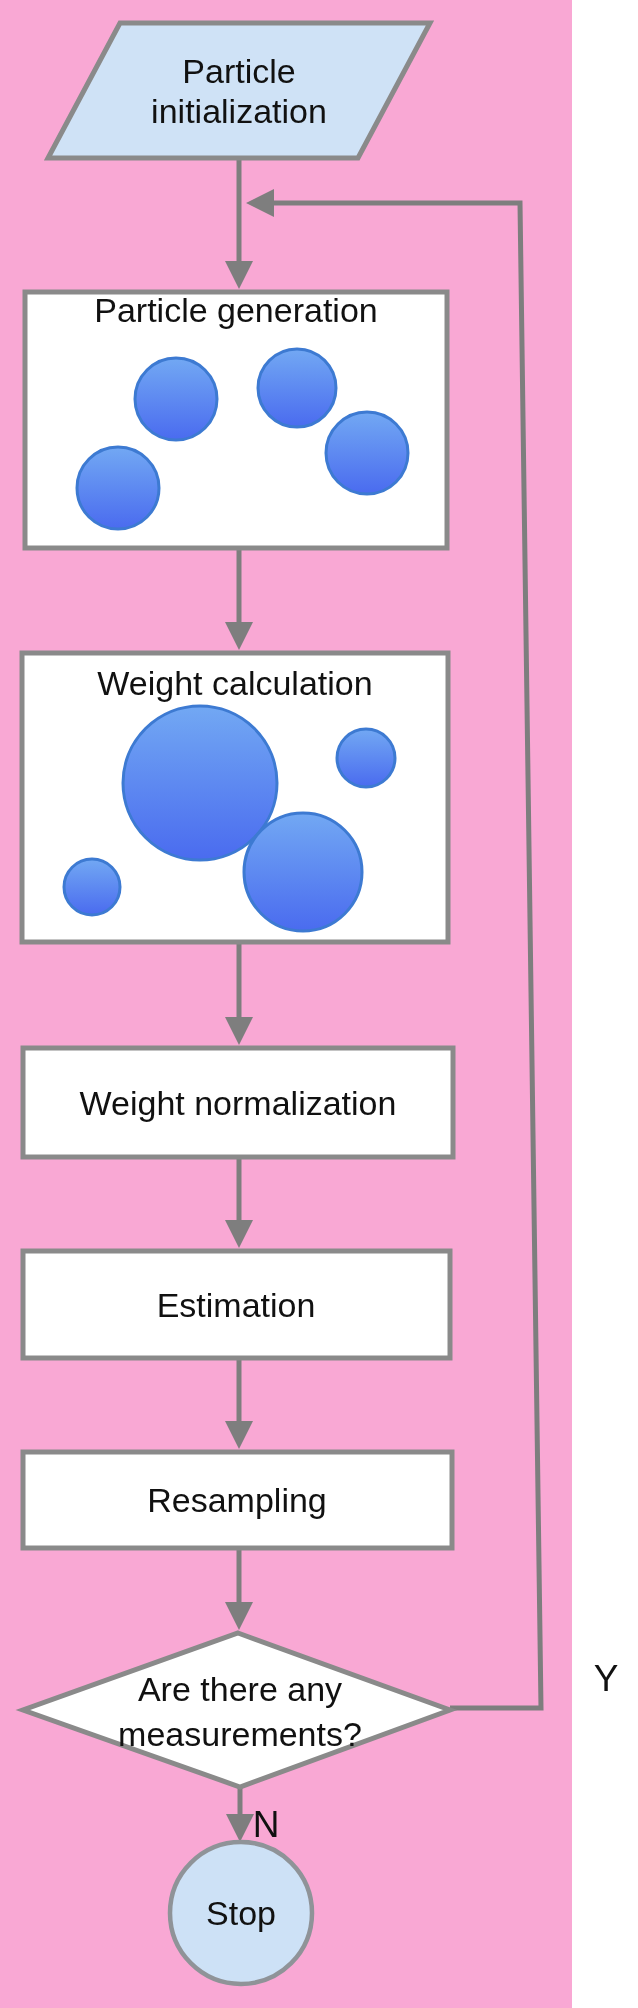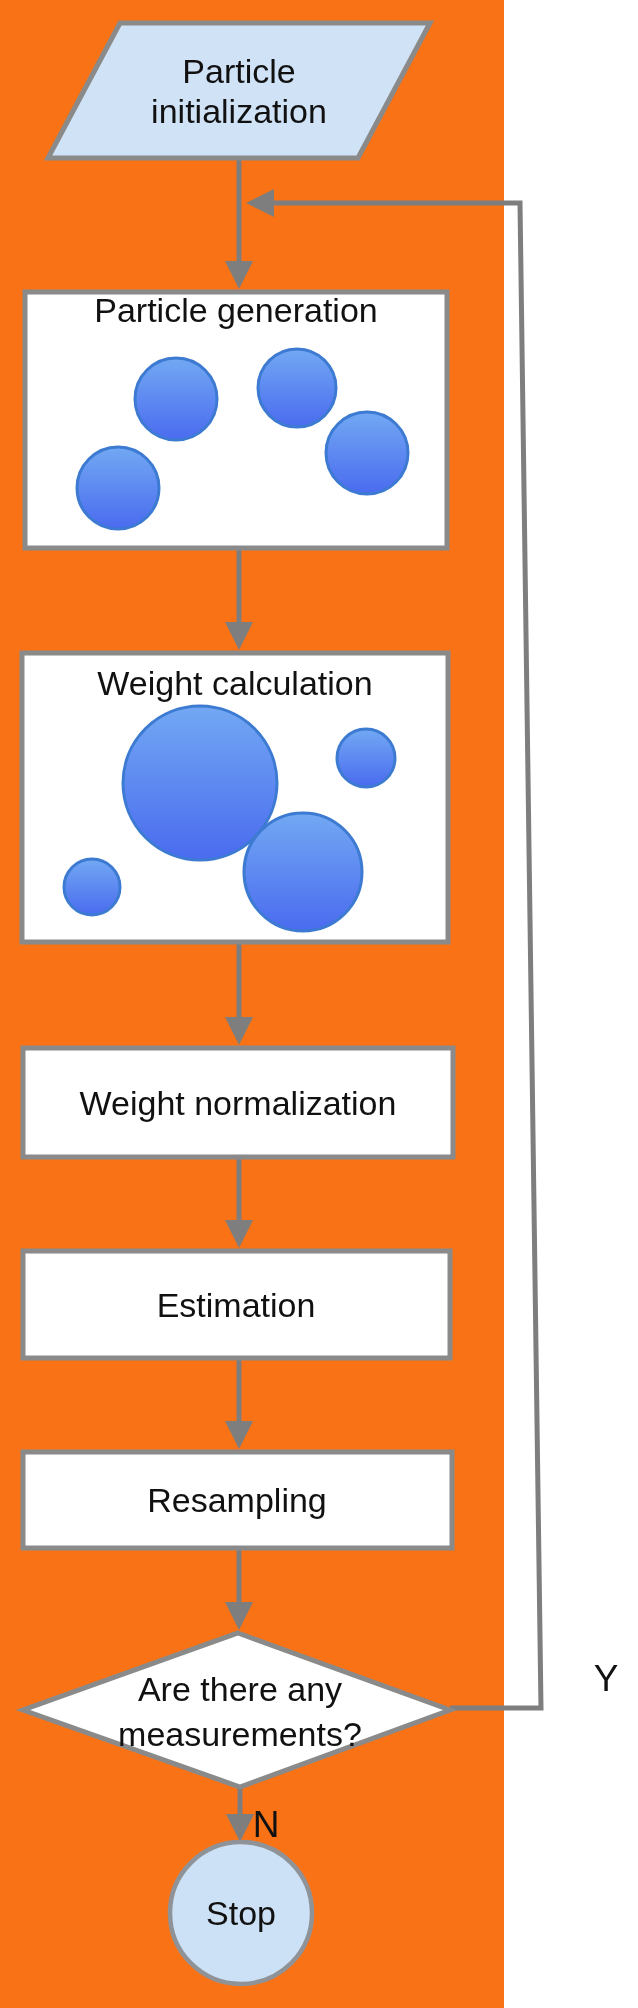--- a/index.html
+++ b/index.html
@@ -1,23 +1,23 @@
 <!DOCTYPE html>
 <html><head>
 <meta charset="utf-8">
 <style>
   html, body {
     margin: 0;
     padding: 0;
     background: #ffffff;
   }
   .canvas-wrap {
-    width: 504px;
+    width: 572px;
     height: 2008px;
-    background: #f97316;
+    background: #f9a8d4;
     position: relative;
     text-align: center;
   }
   svg { display: block; }
 
   .connector {
     stroke: #7e7e7e;
     stroke-width: 5;
     fill: none;
   }

